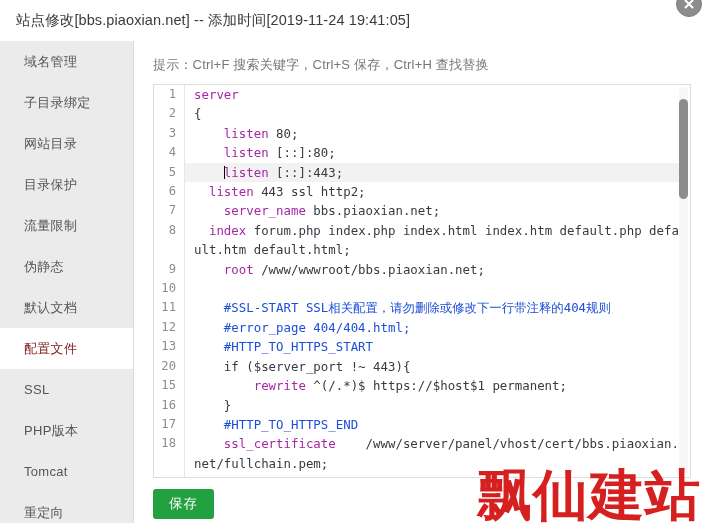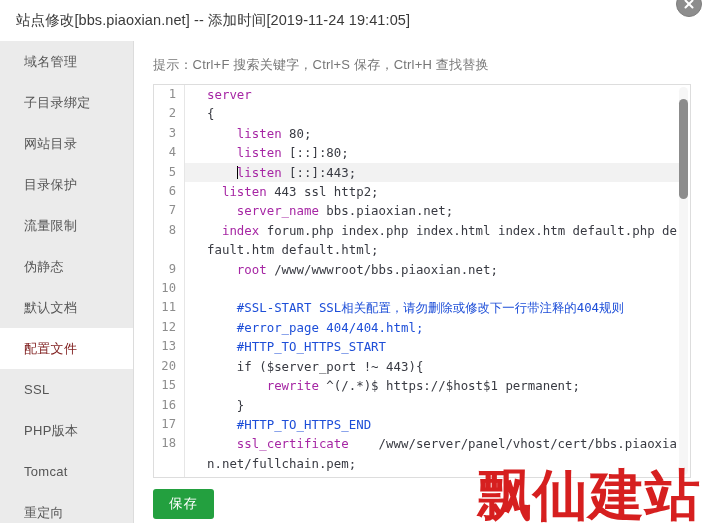--- a/index.html
+++ b/index.html
@@ -141,21 +141,21 @@
     padding-right: 8px;
     color: #8d8d8d;
     background: #ffffff;
     user-select: none;
     font-size: 12.2px;
     box-sizing: border-box;
   }
   .code-line {
     flex: 1 1 auto;
     border-left: 1px solid #e6e6e6;
-    padding-left: 22px;
+    padding-left: 9px;
     white-space: pre-wrap;
     word-break: break-all;
     color: #333333;
     box-sizing: border-box;
     position: relative;
   }
   .kw       { color: #a626a4; }
   .com      { color: #1d4ed8; }
   .plain    { color: #383a42; }
   .caret {

